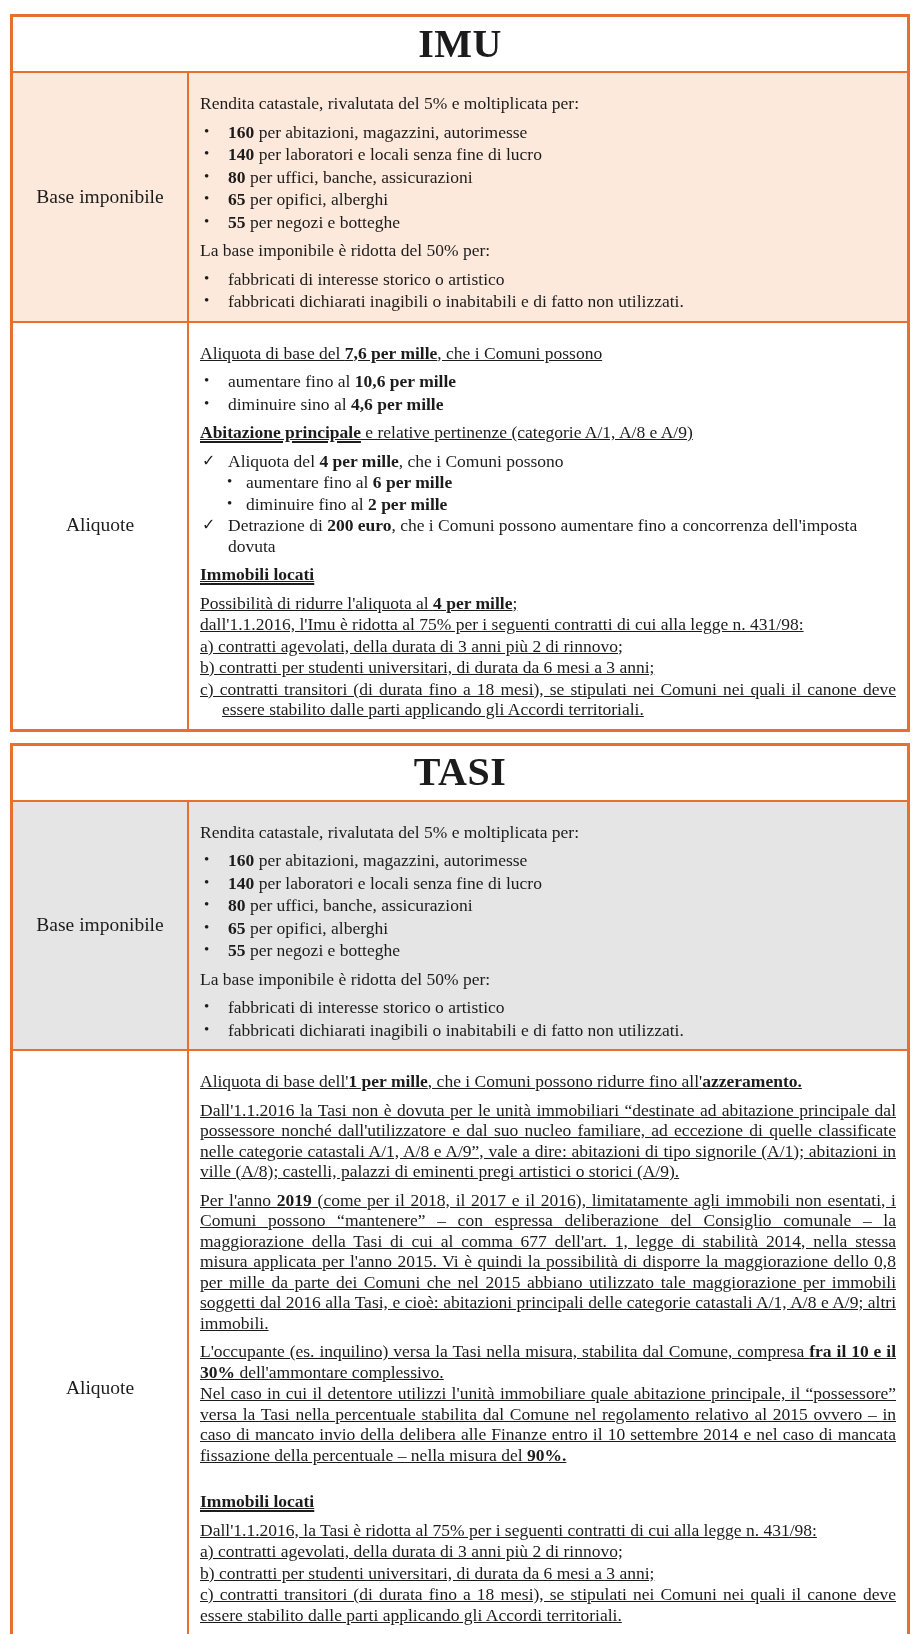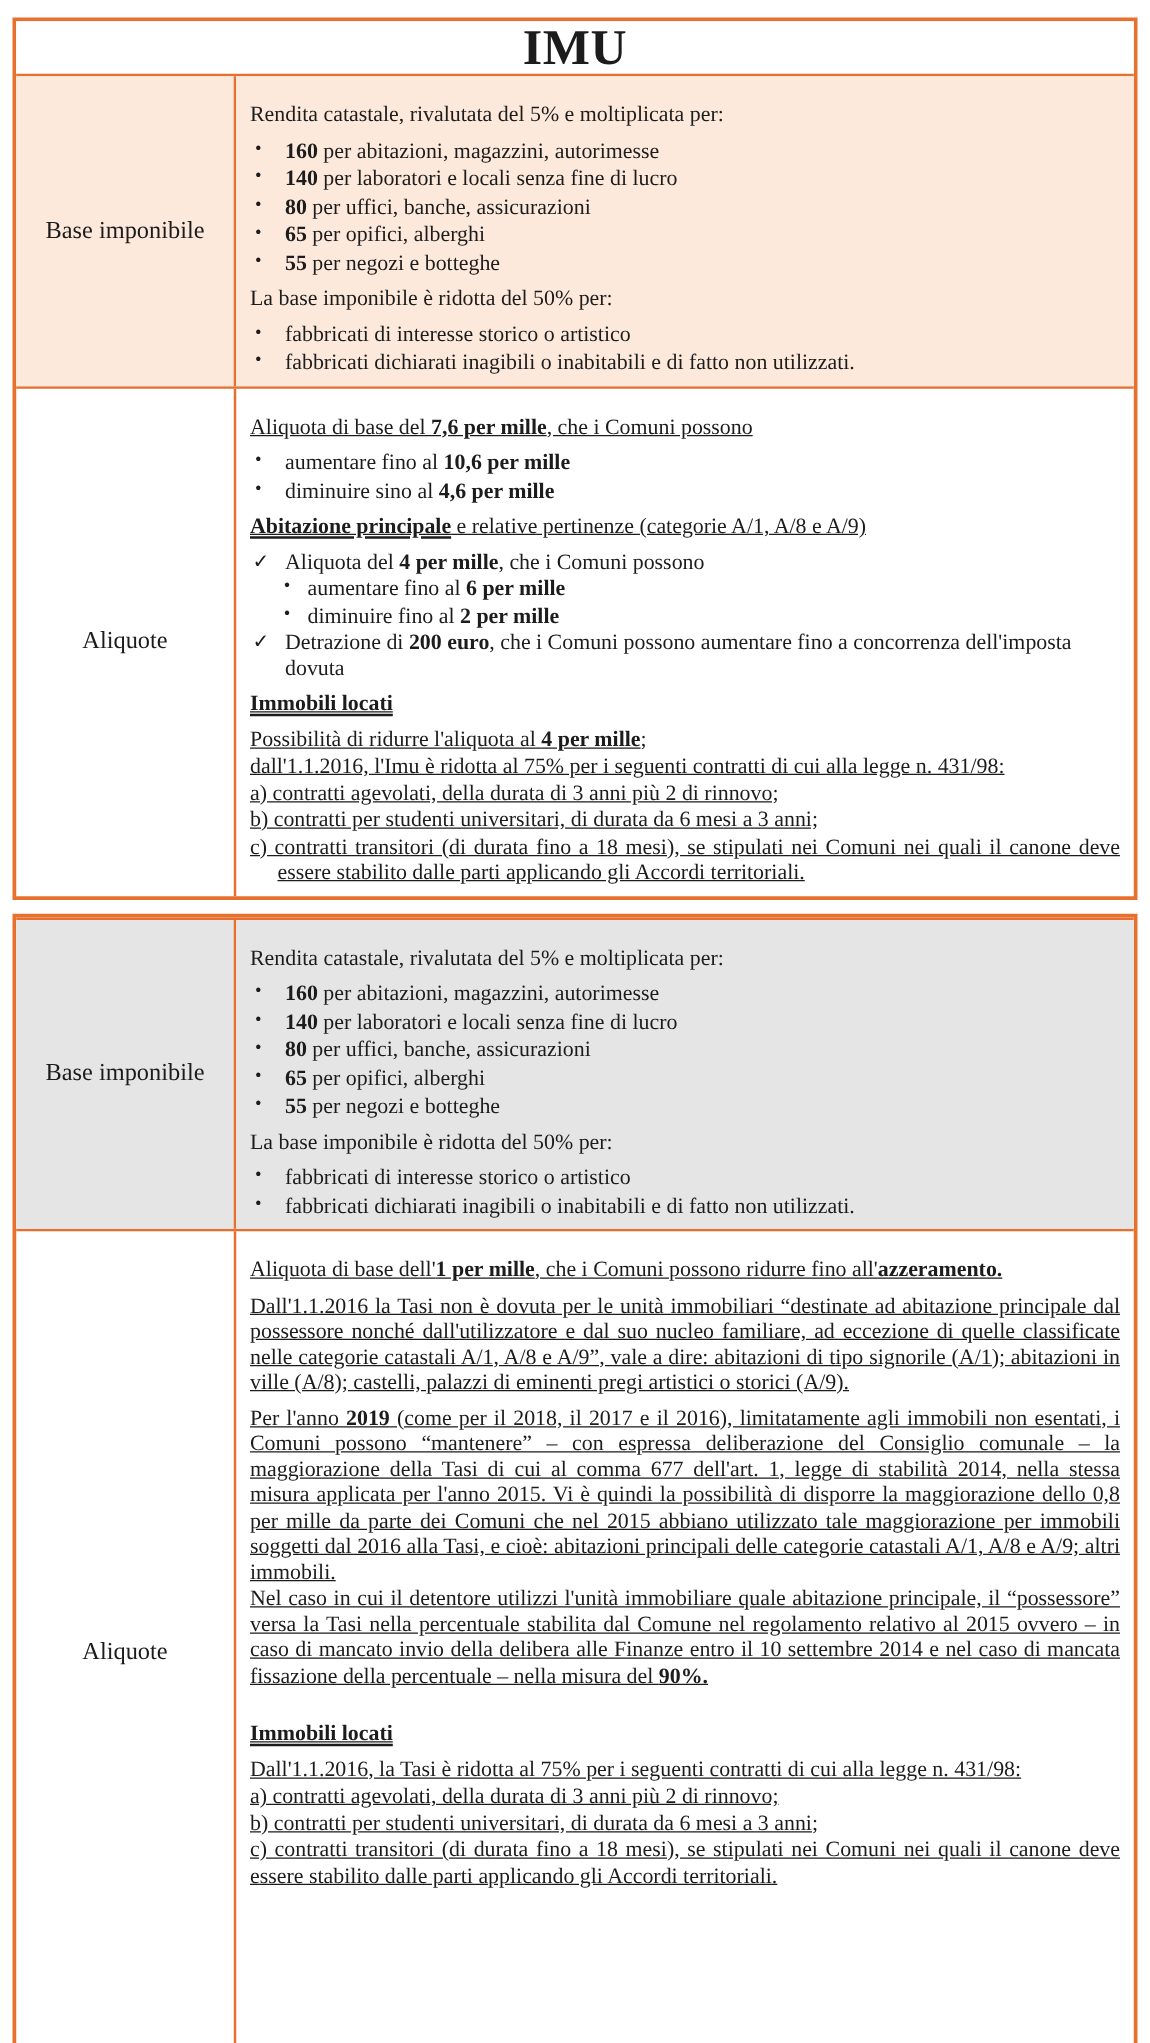--- a/index.html
+++ b/index.html
@@ -18,21 +18,21 @@
     font-size:17.5px;
     line-height:20.5px;
     -webkit-hyphens:auto; hyphens:auto;
   }
   .tax-table{
     border:3px solid var(--accent);
     background:#fff;
   }
   .tax-table + .tax-table{ margin-top:11px; }
   .thead{
-    height:42px;
+    height:54px;
     display:flex; align-items:center; justify-content:center;
     font-weight:bold;
     font-size:40px;
     letter-spacing:0.5px;
     background:#fff;
   }
   .trow{
     display:flex;
     border-top:2px solid var(--accent);
     align-items:stretch;
@@ -111,40 +111,42 @@
         <div class="p"><span>Possibilità di ridurre l'aliquota al </span><span class="b">4 per mille</span><span>;</span></div>
         <div class="p tight"><span>dall'1.1.2016, l'Imu è ridotta al 75% per i seguenti contratti di cui alla legge n. 431/98:</span></div>
         <div class="p tight hang"><span>a) contratti agevolati, della durata di 3 anni più 2 di rinnovo;</span></div>
         <div class="p tight hang"><span>b) contratti per studenti universitari, di durata da 6 mesi a 3 anni;</span></div>
         <div class="p tight hang"><span>c) contratti transitori (di durata fino a 18 mesi), se stipulati nei Comuni nei quali il canone deve essere stabilito dalle parti applicando gli Accordi territoriali.</span></div>
       </div>
   </div>
 </section>
 
 <section class="tax-table">
+  <div class="thead">TASI</div>
   <div class="trow row-tasi-base bg-gray">
     <div class="tlabel">Base imponibile</div>
     <div class="tcell">
         <div class="p"><span>Rendita catastale, rivalutata del 5% e moltiplicata per:</span></div>
         <div class="li"><span class="marker">•</span><span><span class="b">160</span><span> per abitazioni, magazzini, autorimesse</span></span></div>
         <div class="li"><span class="marker">•</span><span><span class="b">140</span><span> per laboratori e locali senza fine di lucro</span></span></div>
         <div class="li"><span class="marker">•</span><span><span class="b">80</span><span> per uffici, banche, assicurazioni</span></span></div>
         <div class="li"><span class="marker">•</span><span><span class="b">65</span><span> per opifici, alberghi</span></span></div>
         <div class="li"><span class="marker">•</span><span><span class="b">55</span><span> per negozi e botteghe</span></span></div>
         <div class="p"><span>La base imponibile è ridotta del 50% per:</span></div>
         <div class="li"><span class="marker">•</span><span><span>fabbricati di interesse storico o artistico</span></span></div>
         <div class="li"><span class="marker">•</span><span><span>fabbricati dichiarati inagibili o inabitabili e di fatto non utilizzati.</span></span></div>
       </div>
   </div>
   <div class="trow row-tasi-aliq">
     <div class="tlabel">Aliquote</div>
     <div class="tcell justify">
         <div class="p"><span>Aliquota di base dell'</span><span class="b">1 per mille</span><span>, che i Comuni possono ridurre fino all'</span><span class="b">azzeramento.</span></div>
         <div class="p"><span>Dall'1.1.2016 la Tasi non è dovuta per le unità immobiliari “destinate ad abitazione principale dal possessore nonché dall'utilizzatore e dal suo nucleo familiare, ad eccezione di quelle classificate nelle categorie catastali A/1, A/8 e A/9”, vale a dire: abitazioni di tipo signorile (A/1); abitazioni in ville (A/8); castelli, palazzi di eminenti pregi artistici o storici (A/9).</span></div>
         <div class="p"><span>Per l'anno </span><span class="b">2019</span><span> (come per il 2018, il 2017 e il 2016), limitatamente agli immobili non esentati, i Comuni possono “mantenere” – con espressa deliberazione del Consiglio comunale – la maggiorazione della Tasi di cui al comma 677 dell'art. 1, legge di stabilità 2014, nella stessa misura applicata per l'anno 2015. Vi è quindi la possibilità di disporre la maggiorazione dello 0,8 per mille da parte dei Comuni che nel 2015 abbiano utilizzato tale maggiorazione per immobili soggetti dal 2016 alla Tasi, e cioè: abitazioni principali delle categorie catastali A/1, A/8 e A/9; altri immobili.</span></div>
+        <div class="p"><span>L'occupante (es. inquilino) versa la Tasi nella misura, stabilita dal Comune, compresa </span><span class="b">fra il 10 e il 30%</span><span> dell'ammontare complessivo.</span></div>
         <div class="p tight"><span>Nel caso in cui il detentore utilizzi l'unità immobiliare quale abitazione principale, il “possessore” versa la Tasi nella percentuale stabilita dal Comune nel regolamento relativo al 2015 ovvero – in caso di mancato invio della delibera alle Finanze entro il 10 settembre 2014 e nel caso di mancata fissazione della percentuale – nella misura del </span><span class="b">90%.</span></div>
         <div class="p gap-lg"><span class="b u">Immobili locati</span></div>
         <div class="p"><span>Dall'1.1.2016, la Tasi è ridotta al 75% per i seguenti contratti di cui alla legge n. 431/98:</span></div>
         <div class="p tight"><span>a) contratti agevolati, della durata di 3 anni più 2 di rinnovo;</span></div>
         <div class="p tight"><span>b) contratti per studenti universitari, di durata da 6 mesi a 3 anni;</span></div>
         <div class="p tight"><span>c) contratti transitori (di durata fino a 18 mesi), se stipulati nei Comuni nei quali il canone deve essere stabilito dalle parti applicando gli Accordi territoriali.</span></div>
       </div>
   </div>
 </section>
 

